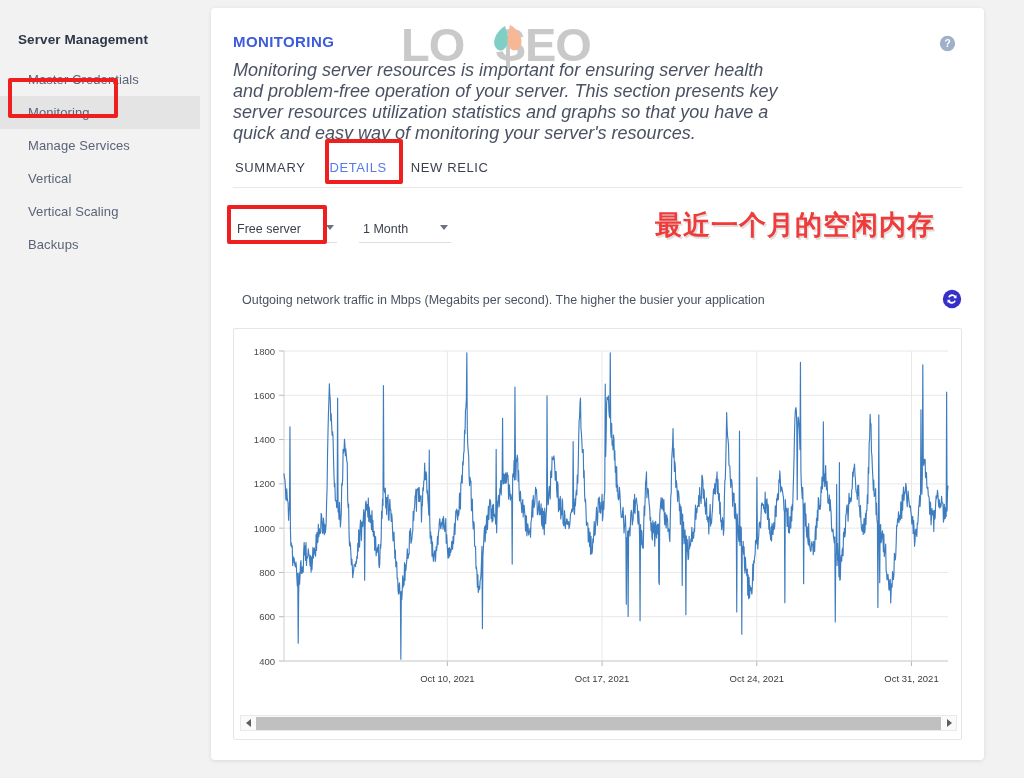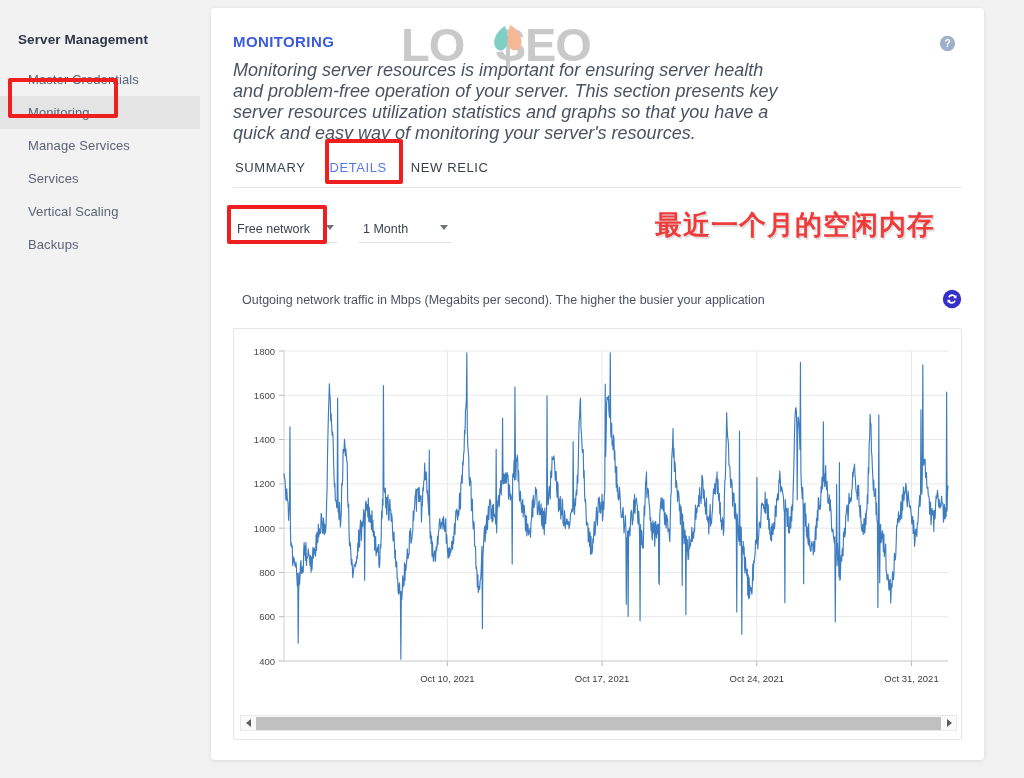--- a/index.html
+++ b/index.html
@@ -213,21 +213,21 @@
         <div class="sidebar-item">
           <span>Master Credentials</span>
         </div>
         <div class="sidebar-item active">
           <span>Monitoring</span>
         </div>
         <div class="sidebar-item">
           <span>Manage Services</span>
         </div>
         <div class="sidebar-item">
-          <span>Services</span>
+          <span>Vertical</span>
         </div>
         <div class="sidebar-item">
           <span>Vertical Scaling</span>
         </div>
         <div class="sidebar-item">
           <span>Backups</span>
         </div>
       </div>
   </div>
 
@@ -253,21 +253,21 @@
     </svg>
 
     <div class="tabs" id="tabs-row">
         <div class="tab">SUMMARY</div>
         <div class="tab active">DETAILS</div>
         <div class="tab">NEW RELIC</div>
       </div>
 
     <div class="selectors">
       <div class="select select-a">
-        <span class="select-label">Free network</span>
+        <span class="select-label">Free server</span>
         <span class="caret"></span>
       </div>
       <div class="select select-b">
         <span class="select-label">1 Month</span>
         <span class="caret"></span>
       </div>
     </div>
 
     <div class="cn-note">最近一个月的空闲内存</div>
 

